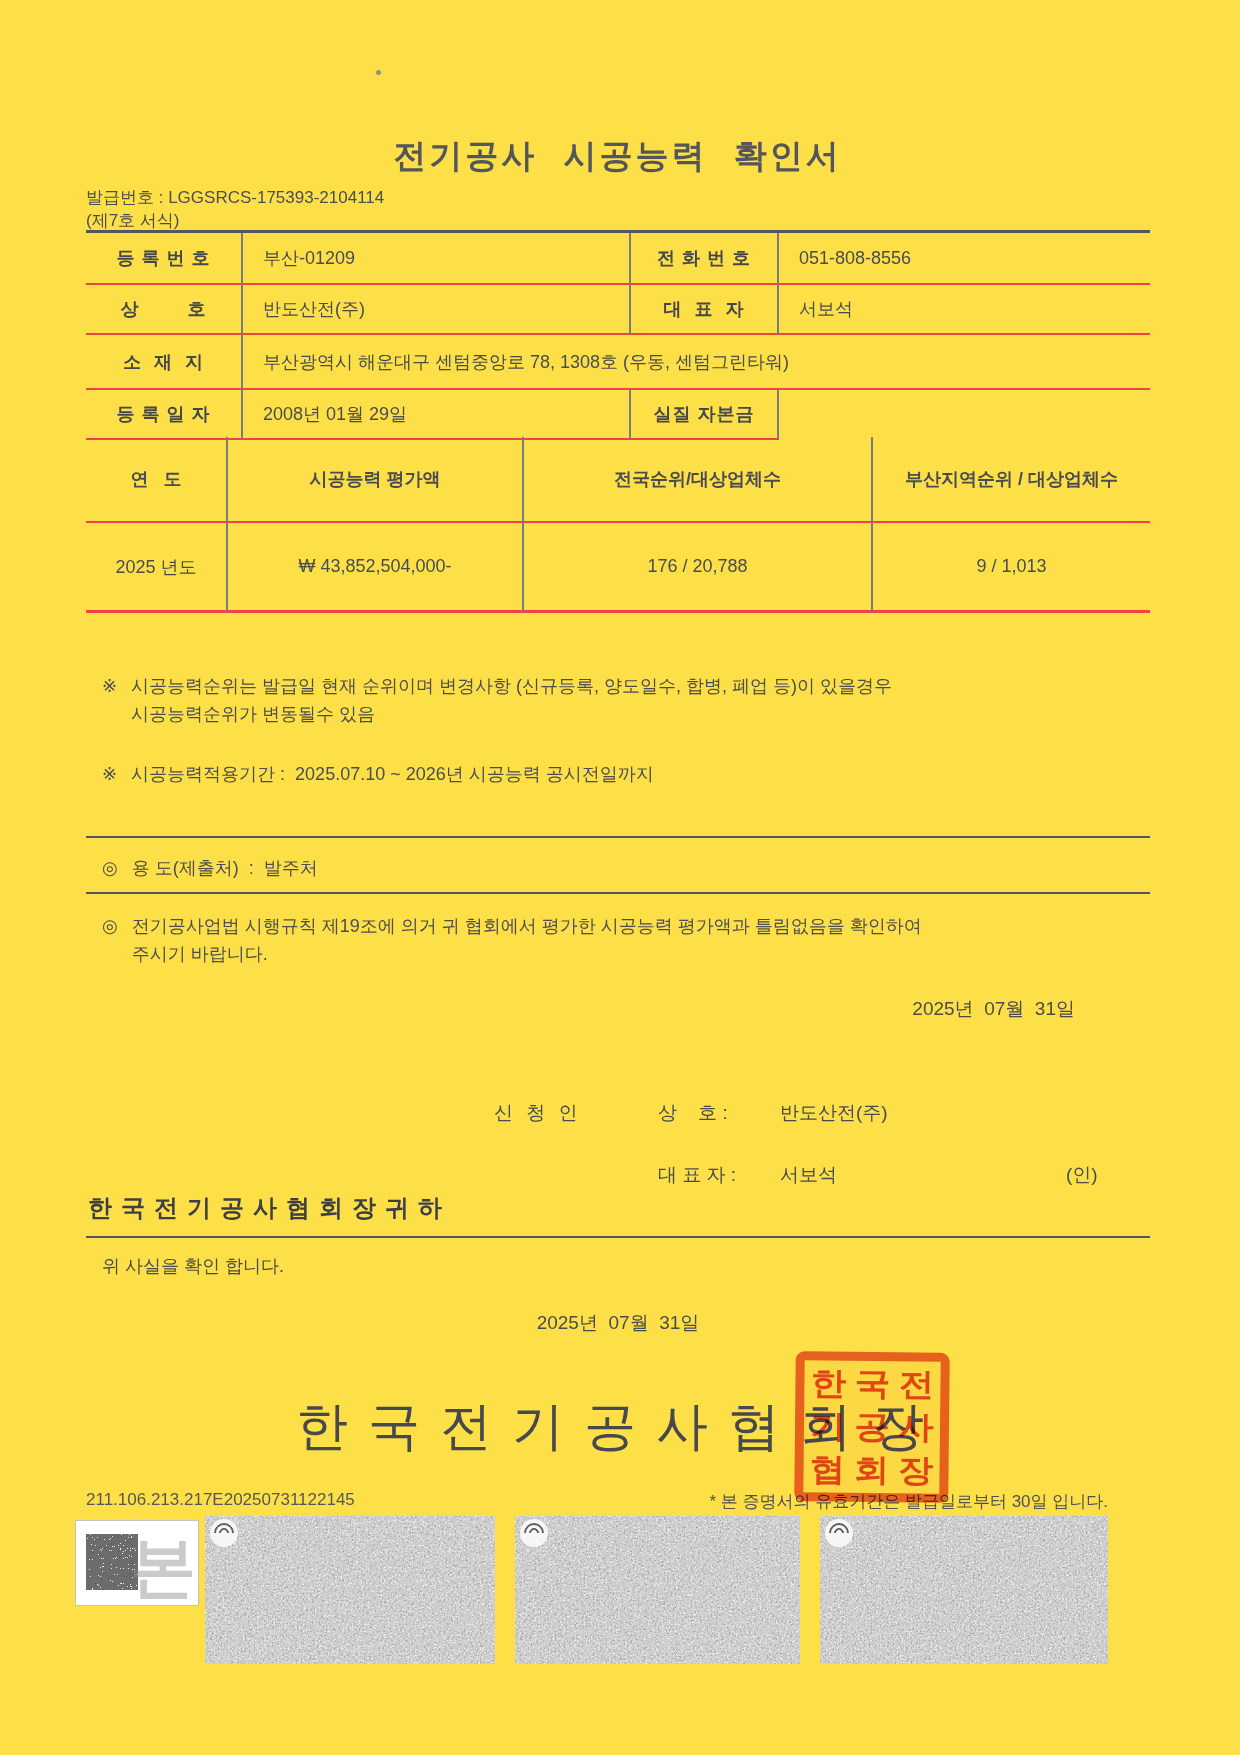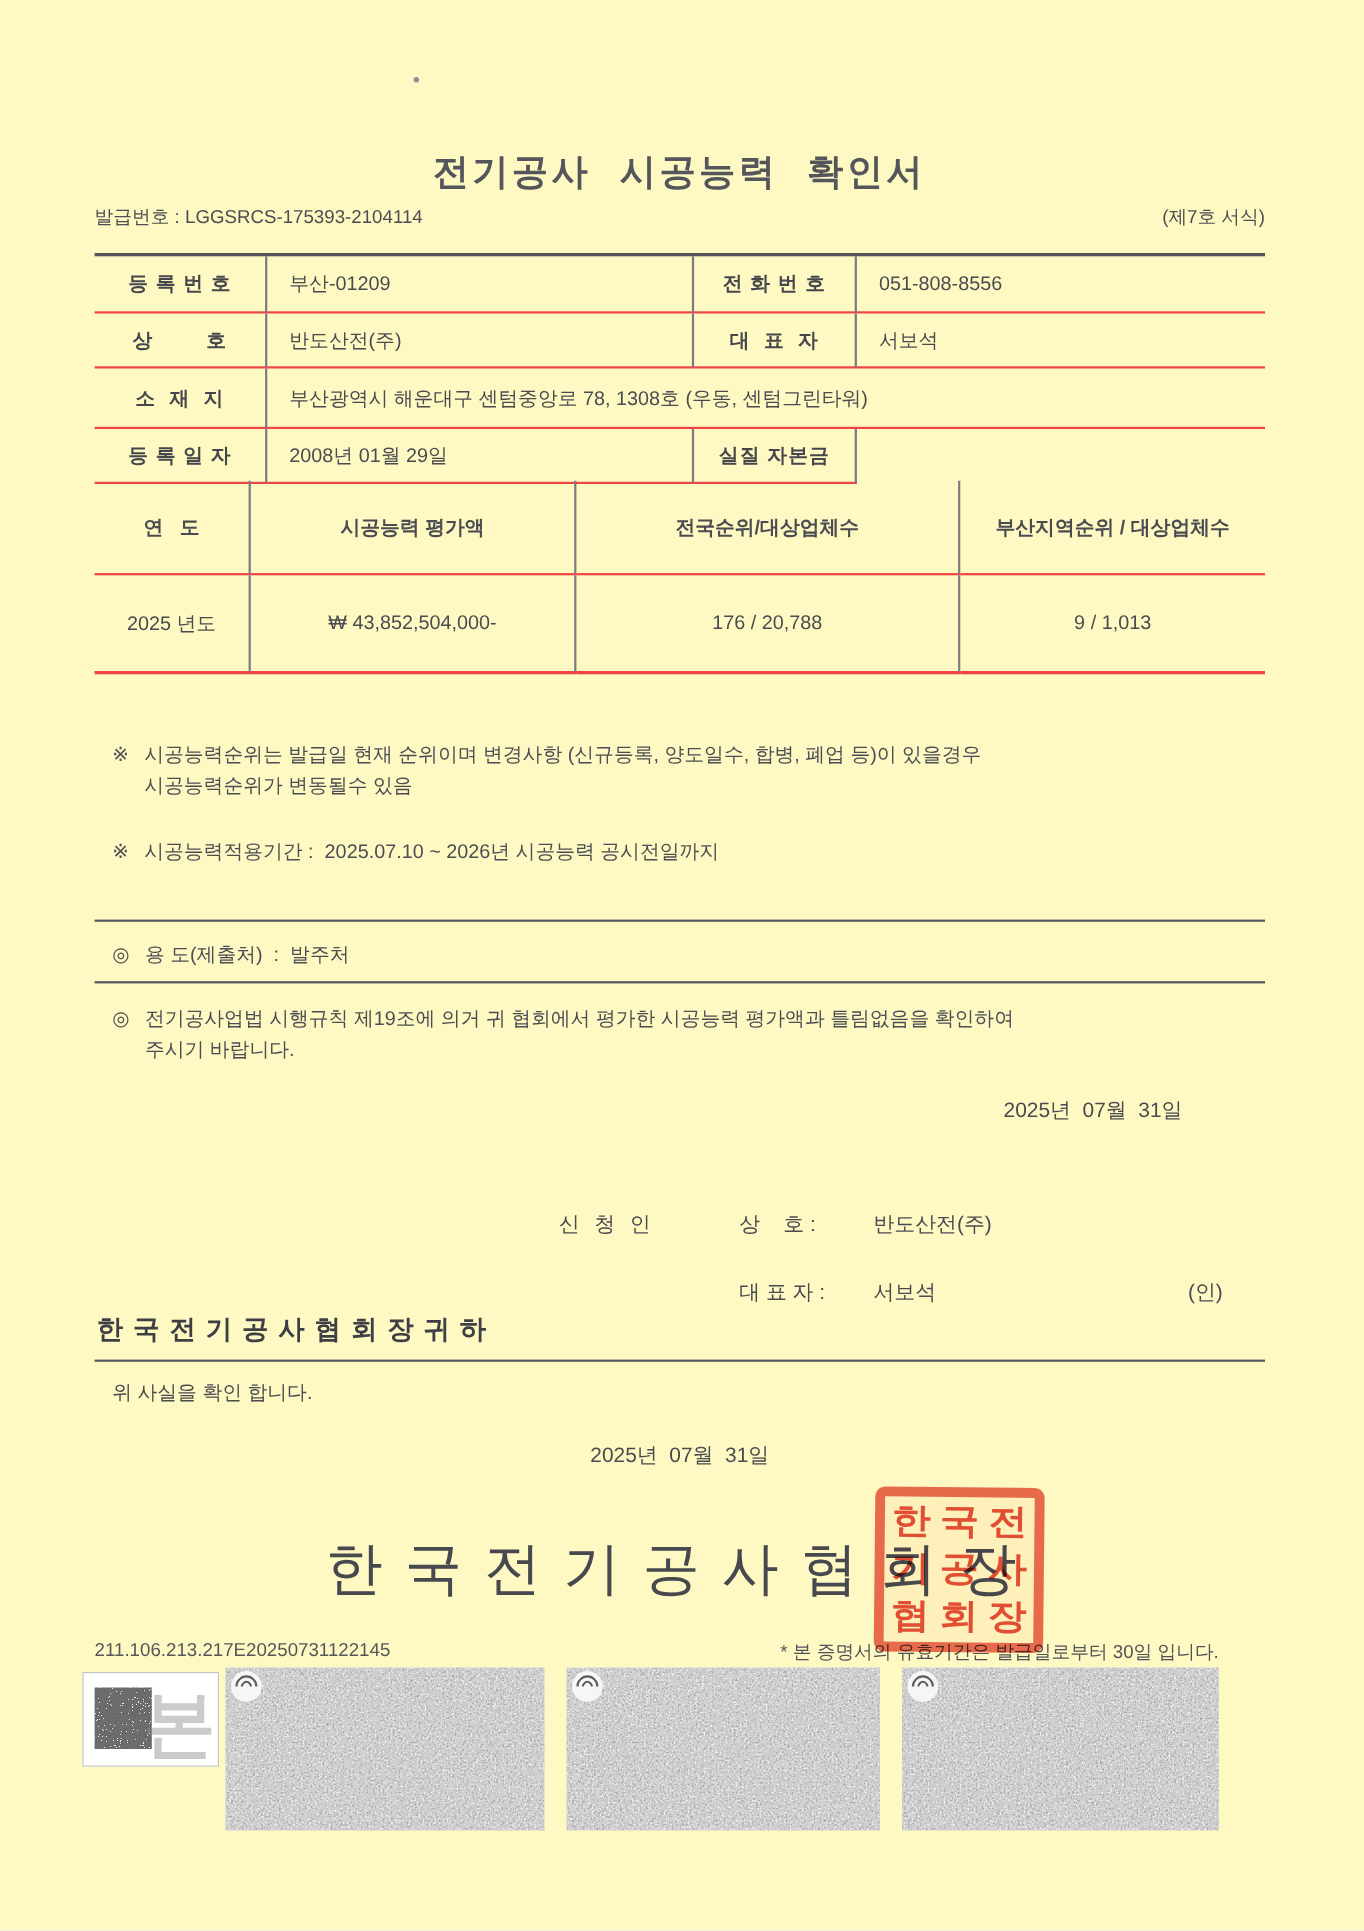--- a/index.html
+++ b/index.html
@@ -1,31 +1,31 @@
 <!DOCTYPE html>
 <html><head>
 <meta charset="utf-8">
 <style>
   html,body { margin:0; padding:0; background:#e8e8e8; }
   .page {
     position:relative; width:1240px; height:1755px; margin:0 auto;
-    background:#fef9c3; overflow:hidden;
+    background:#fde047; overflow:hidden;
     font-family:"Liberation Sans","DejaVu Sans",sans-serif;
     color:#4a4b4f;
   }
   .abs { position:absolute; }
   .dot { left:376px; top:70px; width:5px; height:5px; background:#8f8f8f; border-radius:50%; }
 
   .title {
     top:134px; left:85px; width:1065px; text-align:center;
     font-size:33px; font-weight:700; letter-spacing:3px; word-spacing:14px; color:#55565c;
   }
   .issue-line {
     top:186px; left:86px; width:1064px; display:flex; justify-content:space-between;
-    font-size:17px; color:#4c4d52; white-space:pre;
+    font-size:17px; color:#4c4d52; white-space:pre;flex-direction:column;
   }
 
   .tbl { left:86px; width:1064px; display:grid; box-sizing:border-box; }
   .info-tbl {
     top:230px; grid-template-columns:157px 388px 148px 1fr;
     grid-template-rows:52px 50px 55px 50px; border-top:3px solid #55565b;
   }
   .cap-tbl {
     top:437px; grid-template-columns:142px 296px 349px 1fr;
     grid-template-rows:86px 90px;
@@ -45,21 +45,21 @@
   .rule { left:86px; width:1064px; border-top:2px solid #55565b; height:0; }
   .r1 { top:836px; } .r2 { top:892px; } .r3 { top:1236px; }
 
   .note { left:102px; display:flex; gap:14px; font-size:18px; line-height:28px; color:#4c4d52; white-space:pre; }
   .n1 { top:672px; } .n2 { top:760px; }
   .u1 { top:854px; } .p1 { top:912px; }
   .marker { flex:0 0 auto; }
 
   .request-date { top:996px; left:86px; width:989px; text-align:right; font-size:19px; white-space:pre; }
 
-  .appl { font-size:19px; white-space:pre; color:#4a4b50;margin-left:14px; }
+  .appl { font-size:19px; white-space:pre; color:#4a4b50; }
   .a-head { left:494px; top:1100px; letter-spacing:4px; }
   .a-clab { left:658px; top:1100px; }
   .a-cval { left:780px; top:1100px; }
   .a-plab { left:658px; top:1162px; }
   .a-pval { left:780px; top:1162px; }
   .a-seal { left:1066px; top:1162px; }
 
   .recipient { left:88px; top:1192px; font-size:24px; font-weight:700; letter-spacing:9px; color:#3e3f44; }
   .statement { left:102px; top:1254px; font-size:18px; }
   .issue-date { top:1310px; left:86px; width:1064px; text-align:center; font-size:19px; white-space:pre; }

